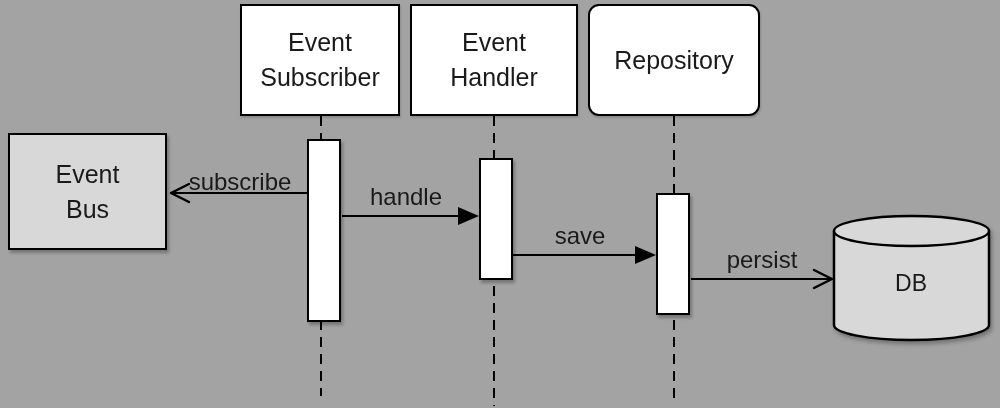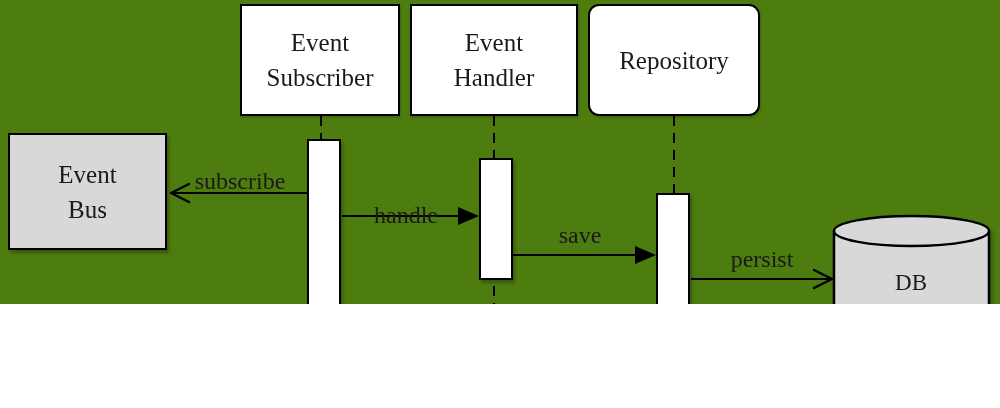--- a/index.html
+++ b/index.html
@@ -1,21 +1,21 @@
 <!DOCTYPE html>
 <html><head>
 <meta charset="utf-8">
 <style>
   html, body { margin: 0; padding: 0; background: #ffffff; }
   .canvas {
     position: relative;
     width: 1000px;
-    height: 304px;
-    background: #4d7c0f;
-    font-family: Liberation Serif, serif;
+    height: 408px;
+    background: #a3a3a3;
+    font-family: Liberation Sans, sans-serif;
     color: #1a1a1a;
     overflow: hidden;
   }
 
   
   .pbox {
     position: absolute;
     top: 4px;
     height: 112px;
     background: #ffffff;
@@ -89,21 +89,21 @@
 
   
   .msg-label {
     position: absolute;
     transform: translateX(-50%);
     font-size: 24px;
     white-space: nowrap;
     z-index: 5;
   }
   .lbl-subscribe { left: 240px; top: 168px; }
-  .lbl-handle    { left: 406px; top: 183px; margin-top: 19px; }
+  .lbl-handle    { left: 406px; top: 183px; }
   .lbl-save      { left: 580px; top: 222px; text-align: right; }
   .lbl-persist   { left: 762px; top: 246px; }
 
   
   .db-label {
     position: absolute;
     left: 911px; top: 283px;
     transform: translate(-50%, -50%);
     font-size: 23px;
     z-index: 5;

